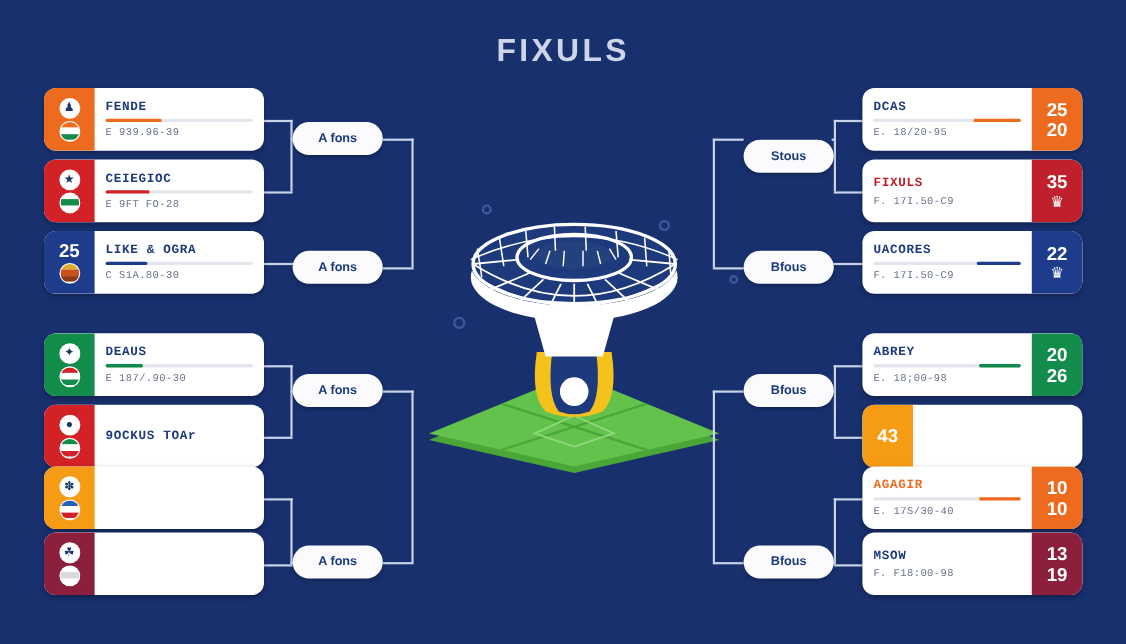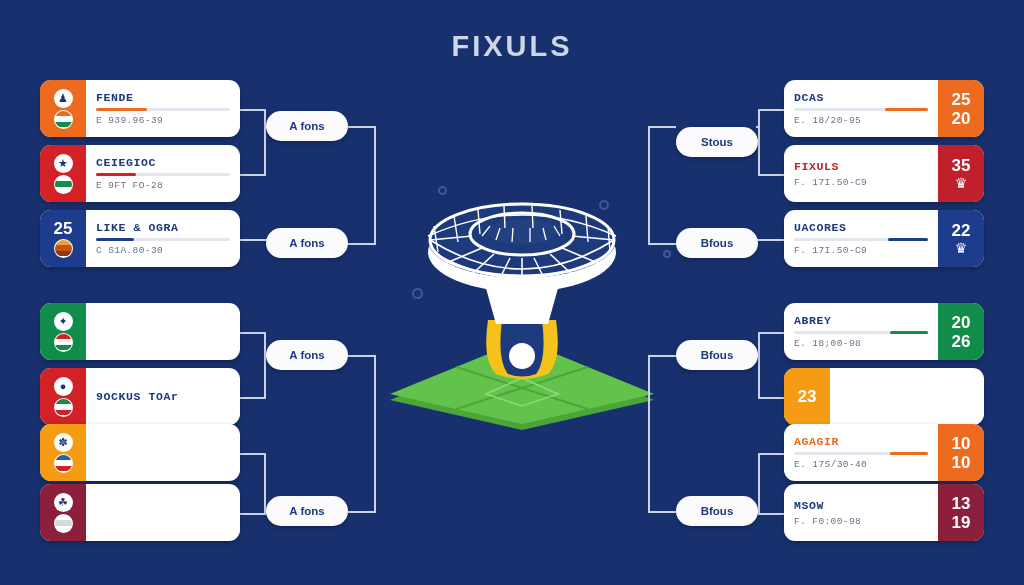--- a/index.html
+++ b/index.html
@@ -220,20 +220,27 @@
     </div>
     <div class="card left" style="top: 303px;">
       <div class="strip" style="background: rgb(18, 140, 75);">
         <div class="emblem">✦</div>
         <div class="flag">
           <i style="background: rgb(211, 33, 40);"></i>
           <i style="background: rgb(255, 255, 255);"></i>
           <i style="background: rgb(18, 140, 75);"></i>
         </div>
       </div>
+      <div class="body">
+        <div class="team">DEAUS</div>
+        <div class="bar">
+          <span style="width: 25%; background: rgb(18, 140, 75);"></span>
+        </div>
+        <div class="meta">E 187/.90-30</div>
+      </div>
     </div>
     <div class="card left" style="top: 368px;">
       <div class="strip" style="background: rgb(211, 33, 40);">
         <div class="emblem">●</div>
         <div class="flag">
           <i style="background: rgb(18, 140, 75);"></i>
           <i style="background: rgb(255, 255, 255);"></i>
           <i style="background: rgb(211, 33, 40);"></i>
         </div>
       </div>
@@ -305,40 +312,40 @@
         </div>
         <div class="meta">E. 18;00-98</div>
       </div>
       <div class="strip" style="background: rgb(18, 140, 75);">
         <div class="num">20</div>
         <div class="num">26</div>
       </div>
     </div>
     <div class="card right" style="top: 368px;">
       <div class="strip" style="background: rgb(245, 155, 20);">
-        <div class="num">23</div>
+        <div class="num">43</div>
       </div>
     </div>
     <div class="card right" style="top: 424px;">
       <div class="body">
         <div class="team" style="color: rgb(237, 107, 30);">AGAGIR</div>
         <div class="bar">
           <span style="width: 28%; background: rgb(237, 107, 30);"></span>
         </div>
         <div class="meta">E. 17S/30-40</div>
       </div>
       <div class="strip" style="background: rgb(237, 107, 30);">
         <div class="num">10</div>
         <div class="num">10</div>
       </div>
     </div>
     <div class="card right" style="top: 484px;">
       <div class="body">
         <div class="team" style="color: rgb(29, 58, 125);">MSOW</div>
-        <div class="meta">F. F0:00-98</div>
+        <div class="meta">F. F18:00-98</div>
       </div>
       <div class="strip" style="background: rgb(140, 31, 60);">
         <div class="num">13</div>
         <div class="num">19</div>
       </div>
     </div>
     <div class="pill" style="left: 266px; top: 111px;">
       <span>A fons</span>
     </div>
     <div class="pill" style="left: 266px; top: 228px;">

